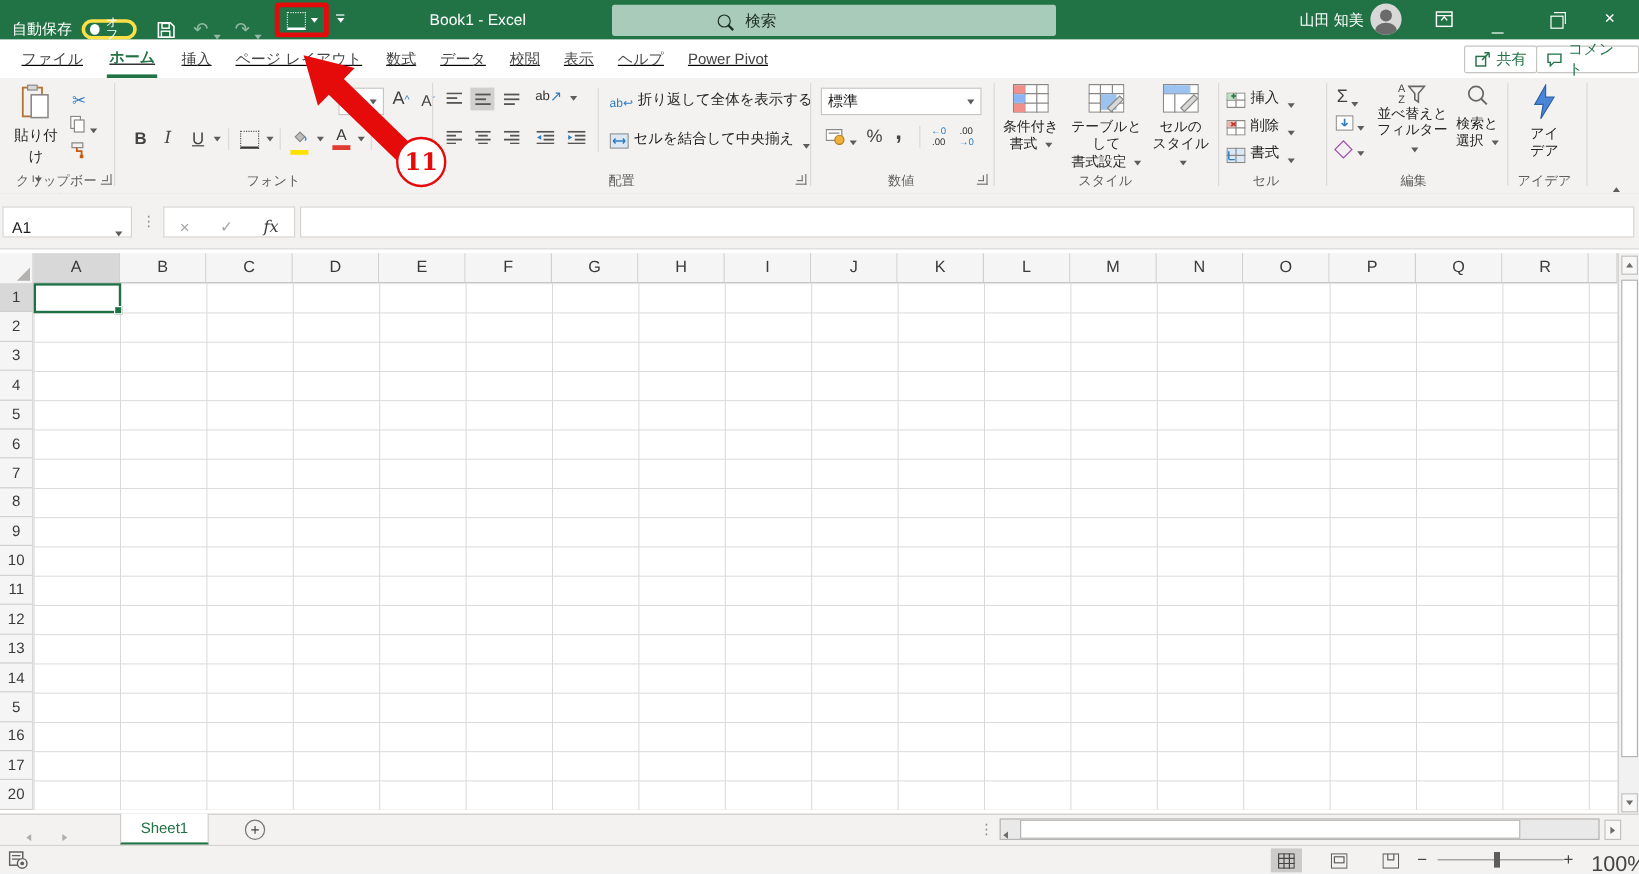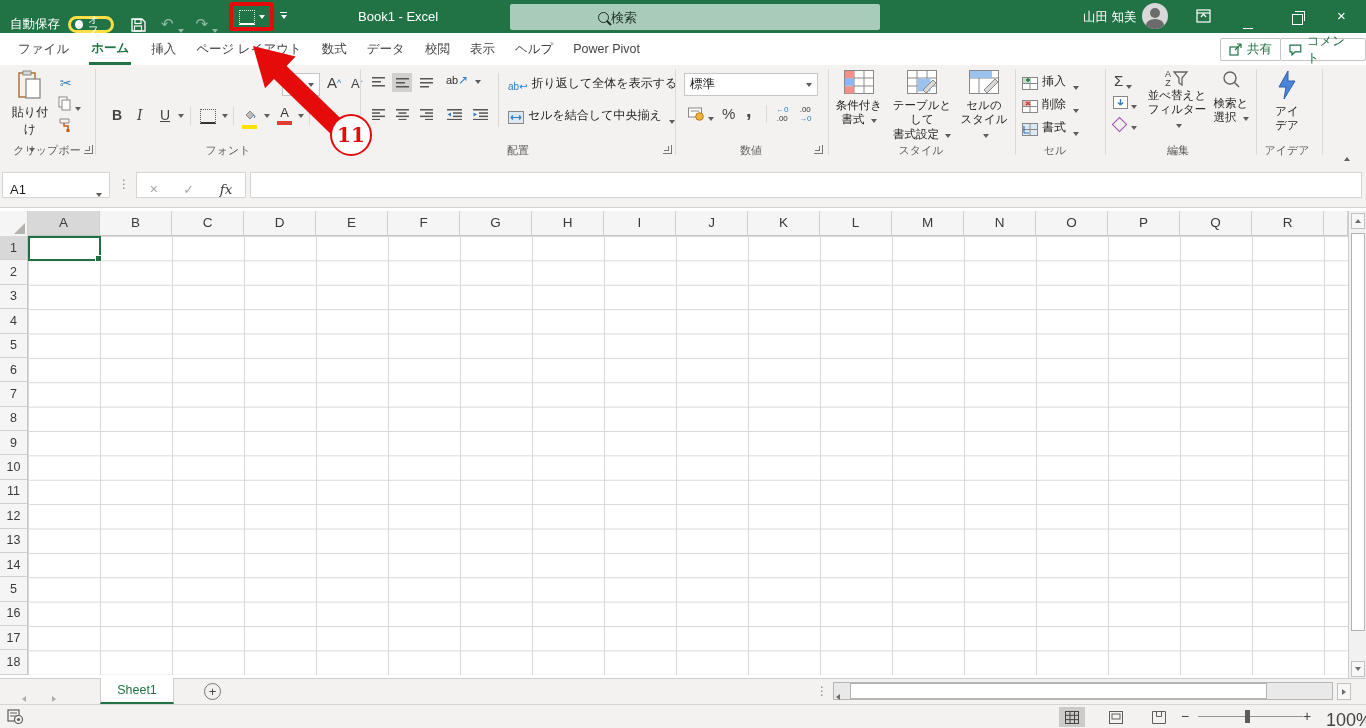--- a/index.html
+++ b/index.html
@@ -13,35 +13,35 @@
   #autosave-toggle .dot{width:9px;height:9px;border-radius:50%;background:#fff;}
   #autosave-toggle .st{font-size:10px;color:#fff;line-height:1;}
   .tri{width:0;height:0;display:inline-block;}
   .tri-down{border-left:3.5px solid transparent;border-right:3.5px solid transparent;border-top:4px solid currentColor;}
   .tri-up{border-left:3.5px solid transparent;border-right:3.5px solid transparent;border-bottom:4px solid currentColor;}
   .tri-left{border-top:3.5px solid transparent;border-bottom:3.5px solid transparent;border-right:4px solid currentColor;}
   .tri-right{border-top:3.5px solid transparent;border-bottom:3.5px solid transparent;border-left:4px solid currentColor;}
   .dim{opacity:.5;}
   #qat-border-btn{left:233px;top:5px;width:38px;height:24px;display:flex;align-items:center;justify-content:center;gap:4px;}
   .border-glyph{width:14px;height:12px;border:1px dotted rgba(255,255,255,.9);border-bottom:2px solid #fff;display:inline-block;}
-  #search-box{left:510px;top:4px;width:370px;height:26px;background:#a9cbb9;border-radius:2px;display:flex;align-items:center;padding-left:88px;box-sizing:border-box;color:#1d2f24;}
+  #search-box{left:510px;top:4px;width:370px;height:26px;background:#a9cbb9;border-radius:2px;display:flex;align-items:center;gap:10px;padding-left:88px;box-sizing:border-box;color:#1d2f24;}
   #search-box input{background:transparent;border:none;outline:none;font-size:13px;color:#1d2f24;width:200px;font-family:inherit;}
   #search-box input::placeholder{color:#1d2f24;opacity:1;}
   .lens{width:9px;height:9px;border:1.6px solid currentColor;border-radius:50%;position:relative;display:inline-block;}
   .lens::after{content:"";position:absolute;width:6px;height:1.6px;background:currentColor;transform:rotate(45deg);right:-4px;bottom:-2px;}
   #avatar{left:1142px;top:3px;width:26px;height:26px;border-radius:50%;background:#d8d8d8;overflow:hidden;}
   #avatar .head{position:absolute;left:8px;top:5px;width:10px;height:10px;border-radius:50%;background:#6b6b6b;}
   #avatar .body{position:absolute;left:4px;top:16px;width:18px;height:12px;border-radius:50% 50% 0 0;background:#6b6b6b;}
   .win-glyph{color:#fff;font-size:15px;line-height:1;}
   .restore-ic{width:9px;height:9px;border:1px solid #fff;position:relative;display:inline-block;}
   .restore-ic::before{content:"";position:absolute;left:2px;top:-4px;width:9px;height:9px;border:1px solid #fff;border-left:none;border-bottom:none;}
   .min-ic{width:10px;height:1.5px;background:#fff;display:inline-block;}
   
   #tabrow{left:0;top:33px;width:1366px;height:32px;background:#fff;}
-  #tabs{position:absolute;left:8px;top:0;height:32px;display:flex;}
+  #tabs{position:absolute;left:8px;top:0;height:32px;display:flex;text-decoration:underline;}
   .tab{padding:0 10px;font-size:12.5px;color:#444;display:flex;align-items:center;height:32px;cursor:default;}
   .tab.selected{color:#217346;font-weight:bold;}
   .tab.selected span{border-bottom:3px solid #217346;padding:6px 2px 5px 2px;}
   .pillbtn{height:23px;border:1px solid #c6c4c2;border-radius:2px;background:#fff;display:flex;align-items:center;gap:5px;padding:0 8px;font-size:12.5px;color:#217346;box-sizing:border-box;}
   
   #ribbon{left:0;top:65px;width:1366px;height:96px;background:#f3f2f1;border-bottom:1px solid #d8d6d4;box-sizing:content-box;}
   .gsep{position:absolute;top:4px;width:1px;height:86px;background:#dcdad8;}
   .glabel{position:absolute;top:78px;font-size:11px;color:#605e5c;text-align:center;}
   .lnch{position:absolute;top:80px;width:8px;height:8px;border-right:1.4px solid #797774;border-bottom:1.4px solid #797774;}
   .lnch::before{content:"";position:absolute;right:2px;bottom:2px;width:4px;height:4px;border-right:1.4px solid #797774;border-bottom:1.4px solid #797774;}
@@ -539,21 +539,21 @@
         <div class="rowh">8</div>
         <div class="rowh">9</div>
         <div class="rowh">10</div>
         <div class="rowh">11</div>
         <div class="rowh">12</div>
         <div class="rowh">13</div>
         <div class="rowh">14</div>
         <div class="rowh">5</div>
         <div class="rowh">16</div>
         <div class="rowh">17</div>
-        <div class="rowh">18</div>
+        <div class="rowh">20</div>
       </div>
     <div id="cells">
       <div id="activecell">
         <span class="handle"></span>
       </div>
     </div>
     <div id="vscroll">
       <span class="sbtn" style="top:2px">
           <span class="tri tri-up"></span>
         </span>

